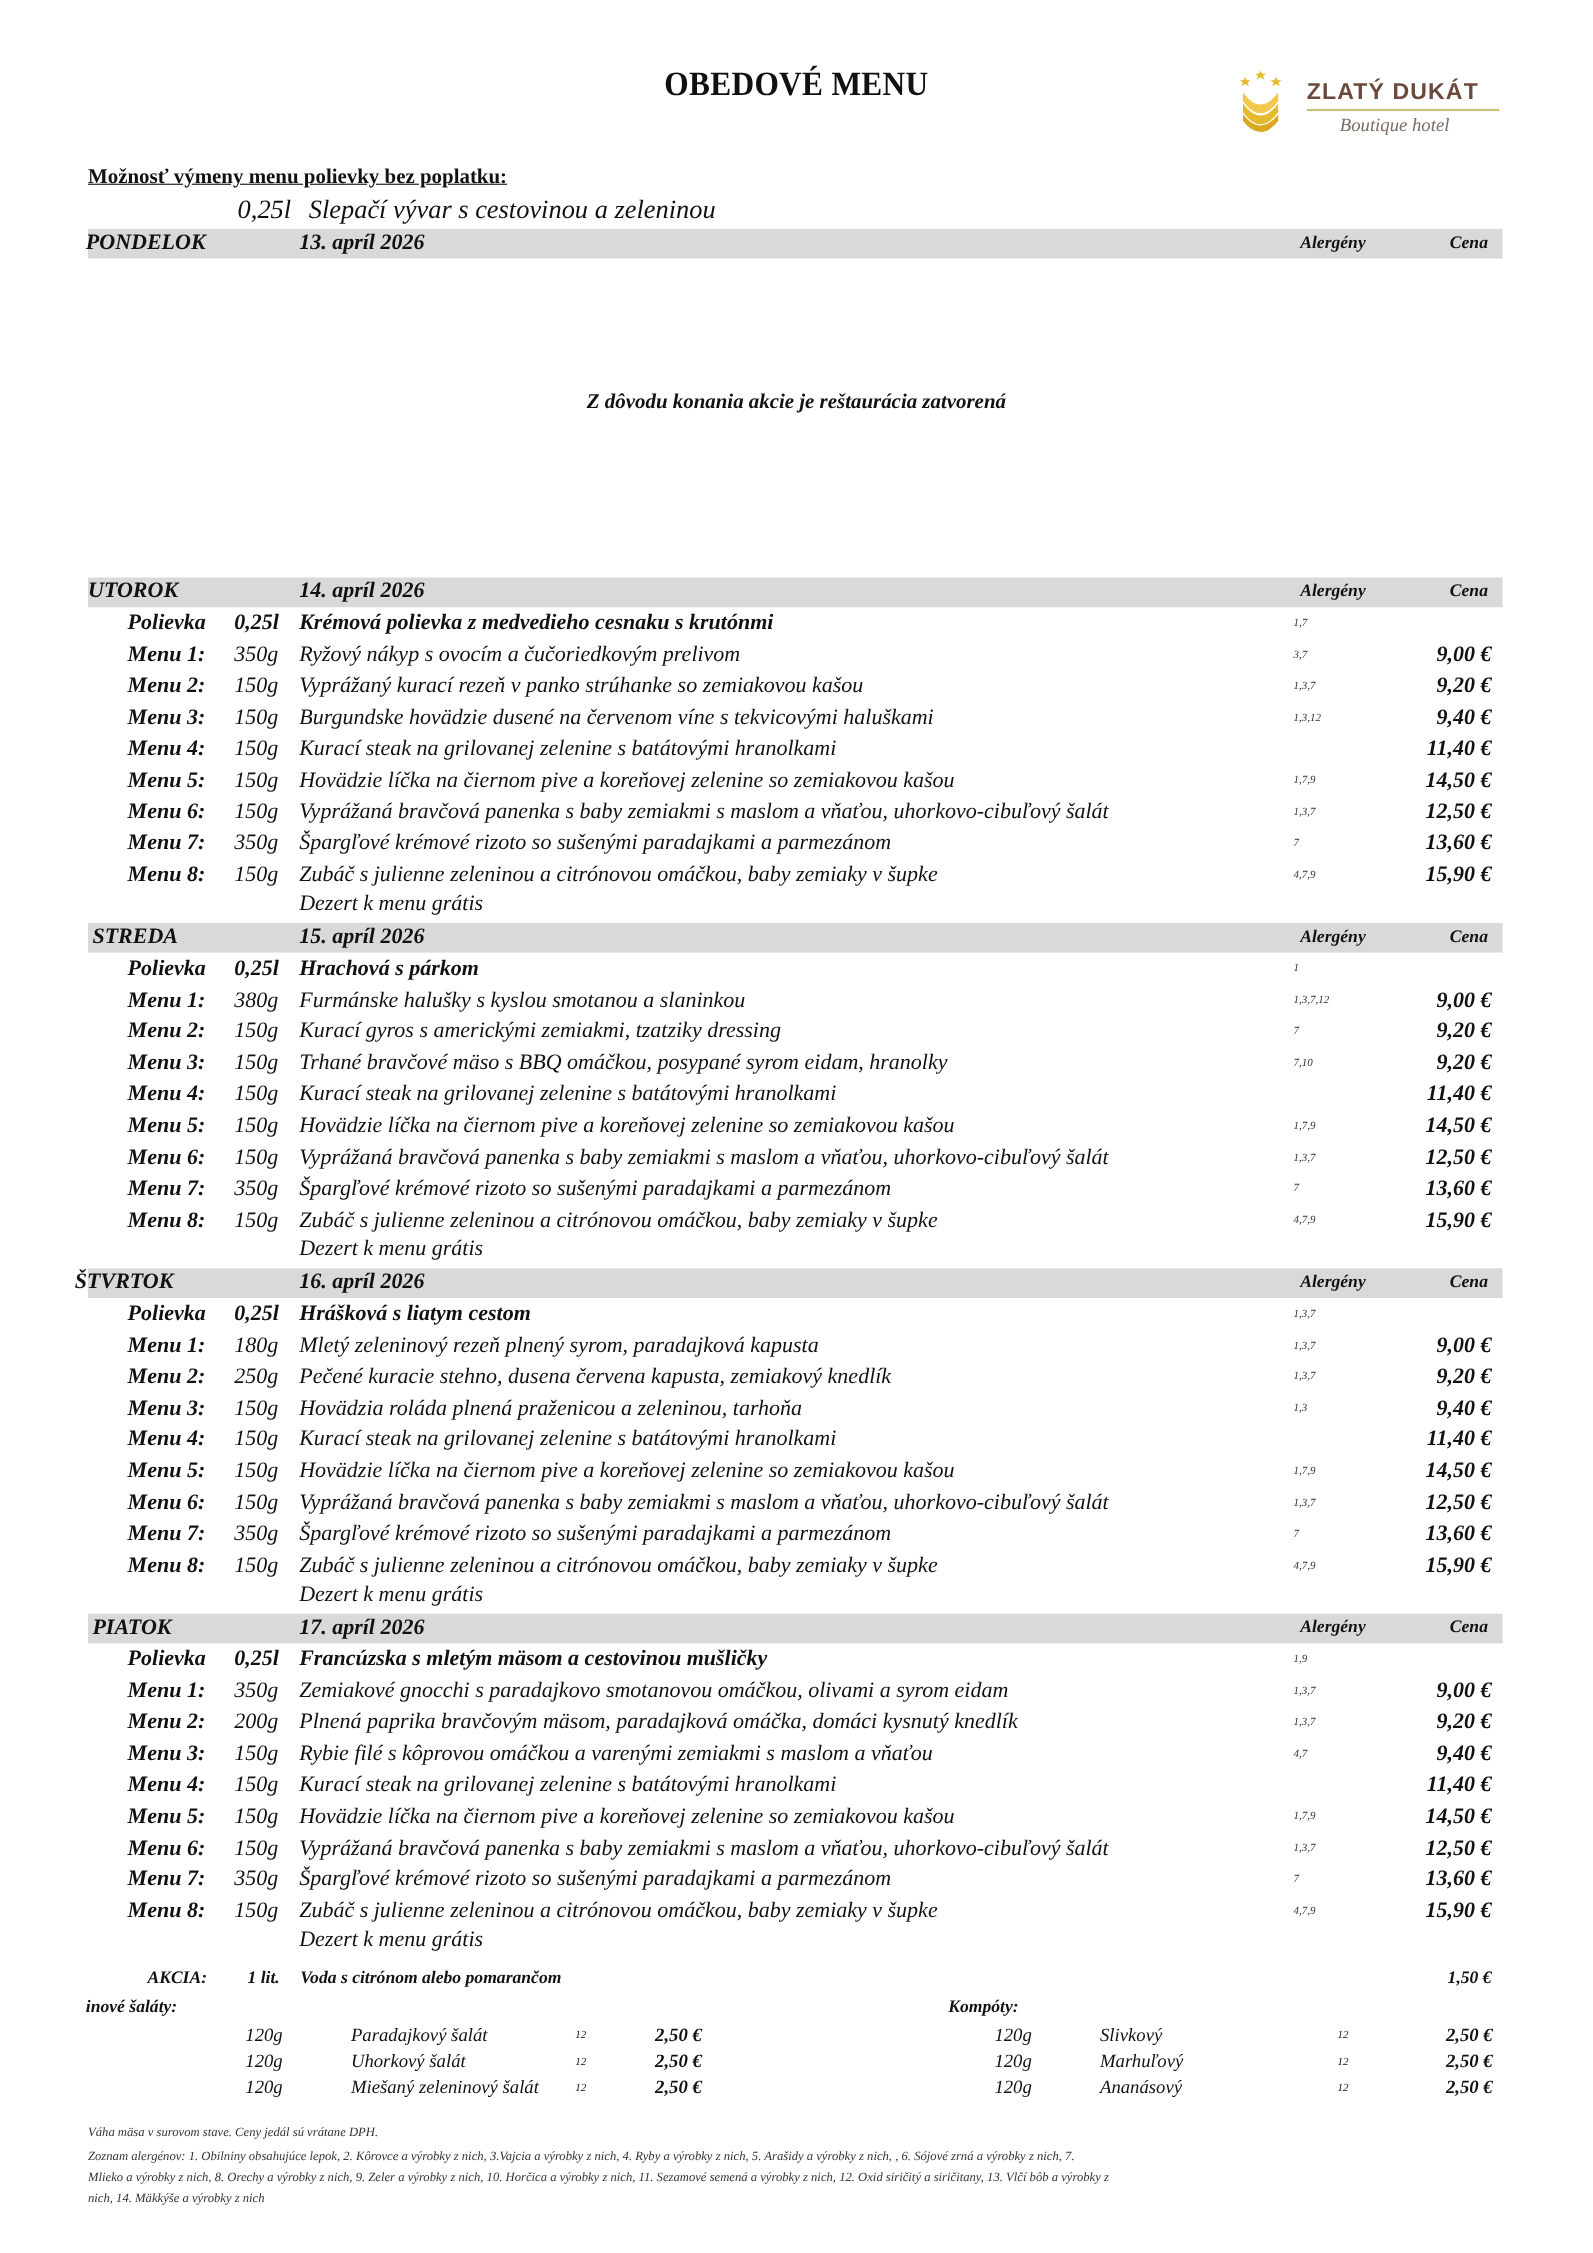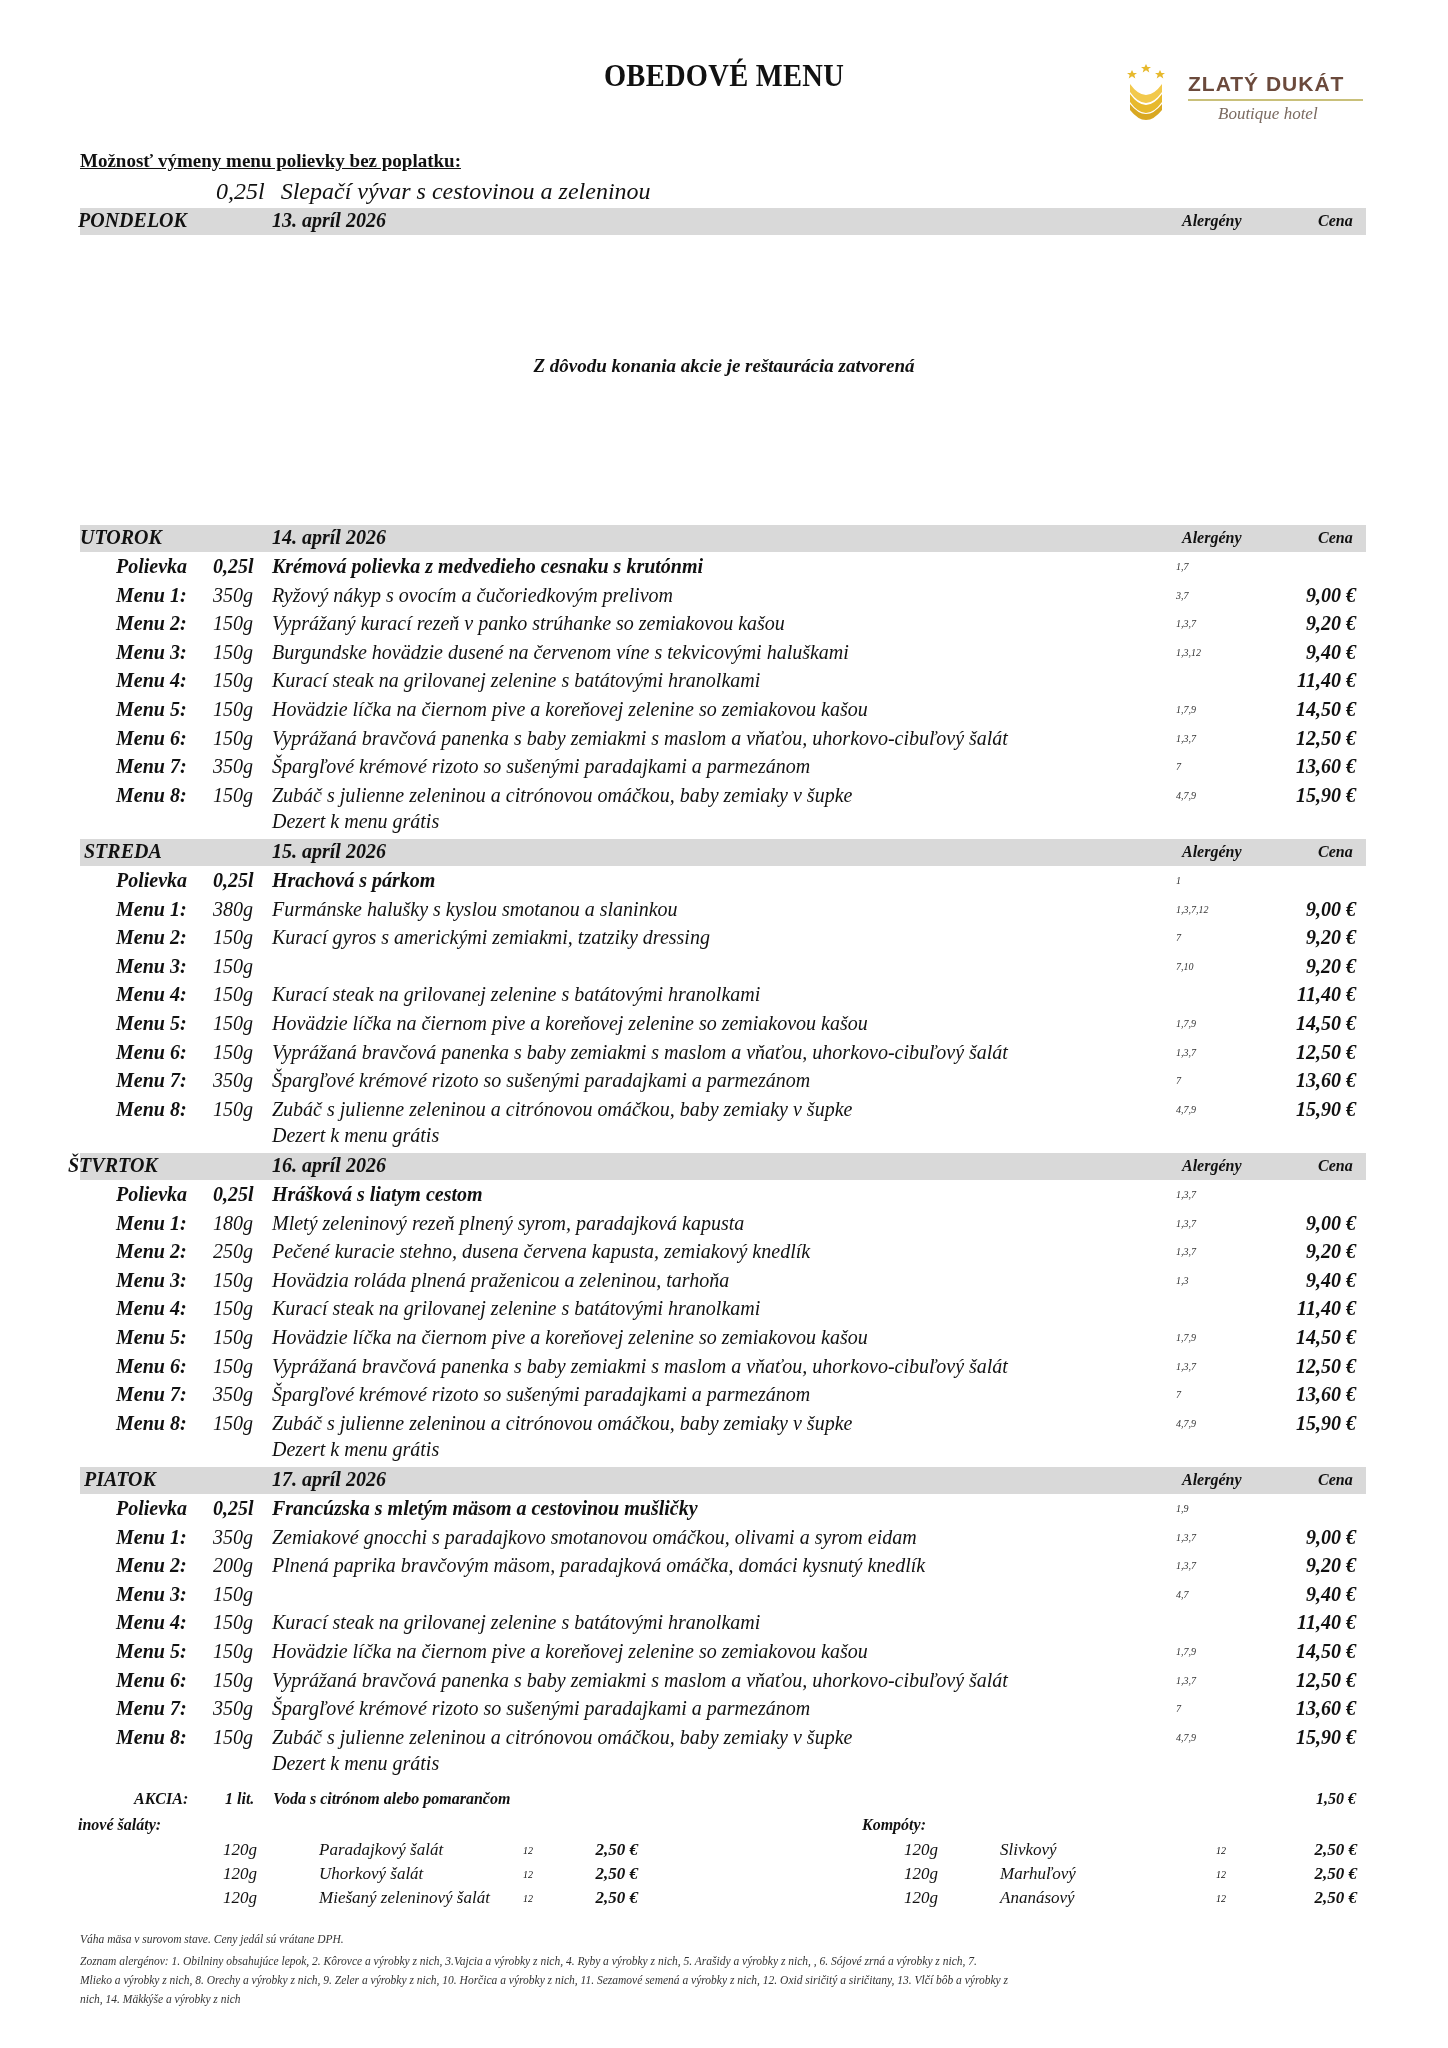--- a/index.html
+++ b/index.html
@@ -173,20 +173,21 @@
     <div class="row" style="top:924.2px;">
         <span class="lbl">Menu 2:</span>
         <span class="qty">150g</span>
         <span class="name">Kurací gyros s americkými zemiakmi, tzatziky dressing</span>
         <span class="alg">7</span>
         <span class="price">9,20 €</span>
       </div>
     <div class="row" style="top:952.8px;">
         <span class="lbl">Menu 3:</span>
         <span class="qty">150g</span>
+        <span class="name">Trhané bravčové mäso s BBQ omáčkou, posypané syrom eidam, hranolky</span>
         <span class="alg">7,10</span>
         <span class="price">9,20 €</span>
       </div>
     <div class="row" style="top:981.4px;">
         <span class="lbl">Menu 4:</span>
         <span class="qty">150g</span>
         <span class="name">Kurací steak na grilovanej zelenine s batátovými hranolkami</span>
         <span class="alg"></span>
         <span class="price">11,40 €</span>
       </div>
@@ -314,20 +315,21 @@
     <div class="row" style="top:1552.2px;">
         <span class="lbl">Menu 2:</span>
         <span class="qty">200g</span>
         <span class="name">Plnená paprika bravčovým mäsom, paradajková omáčka, domáci kysnutý knedlík</span>
         <span class="alg">1,3,7</span>
         <span class="price">9,20 €</span>
       </div>
     <div class="row" style="top:1580.8px;">
         <span class="lbl">Menu 3:</span>
         <span class="qty">150g</span>
+        <span class="name">Rybie filé s kôprovou omáčkou a varenými zemiakmi s maslom a vňaťou</span>
         <span class="alg">4,7</span>
         <span class="price">9,40 €</span>
       </div>
     <div class="row" style="top:1609.4px;">
         <span class="lbl">Menu 4:</span>
         <span class="qty">150g</span>
         <span class="name">Kurací steak na grilovanej zelenine s batátovými hranolkami</span>
         <span class="alg"></span>
         <span class="price">11,40 €</span>
       </div>

